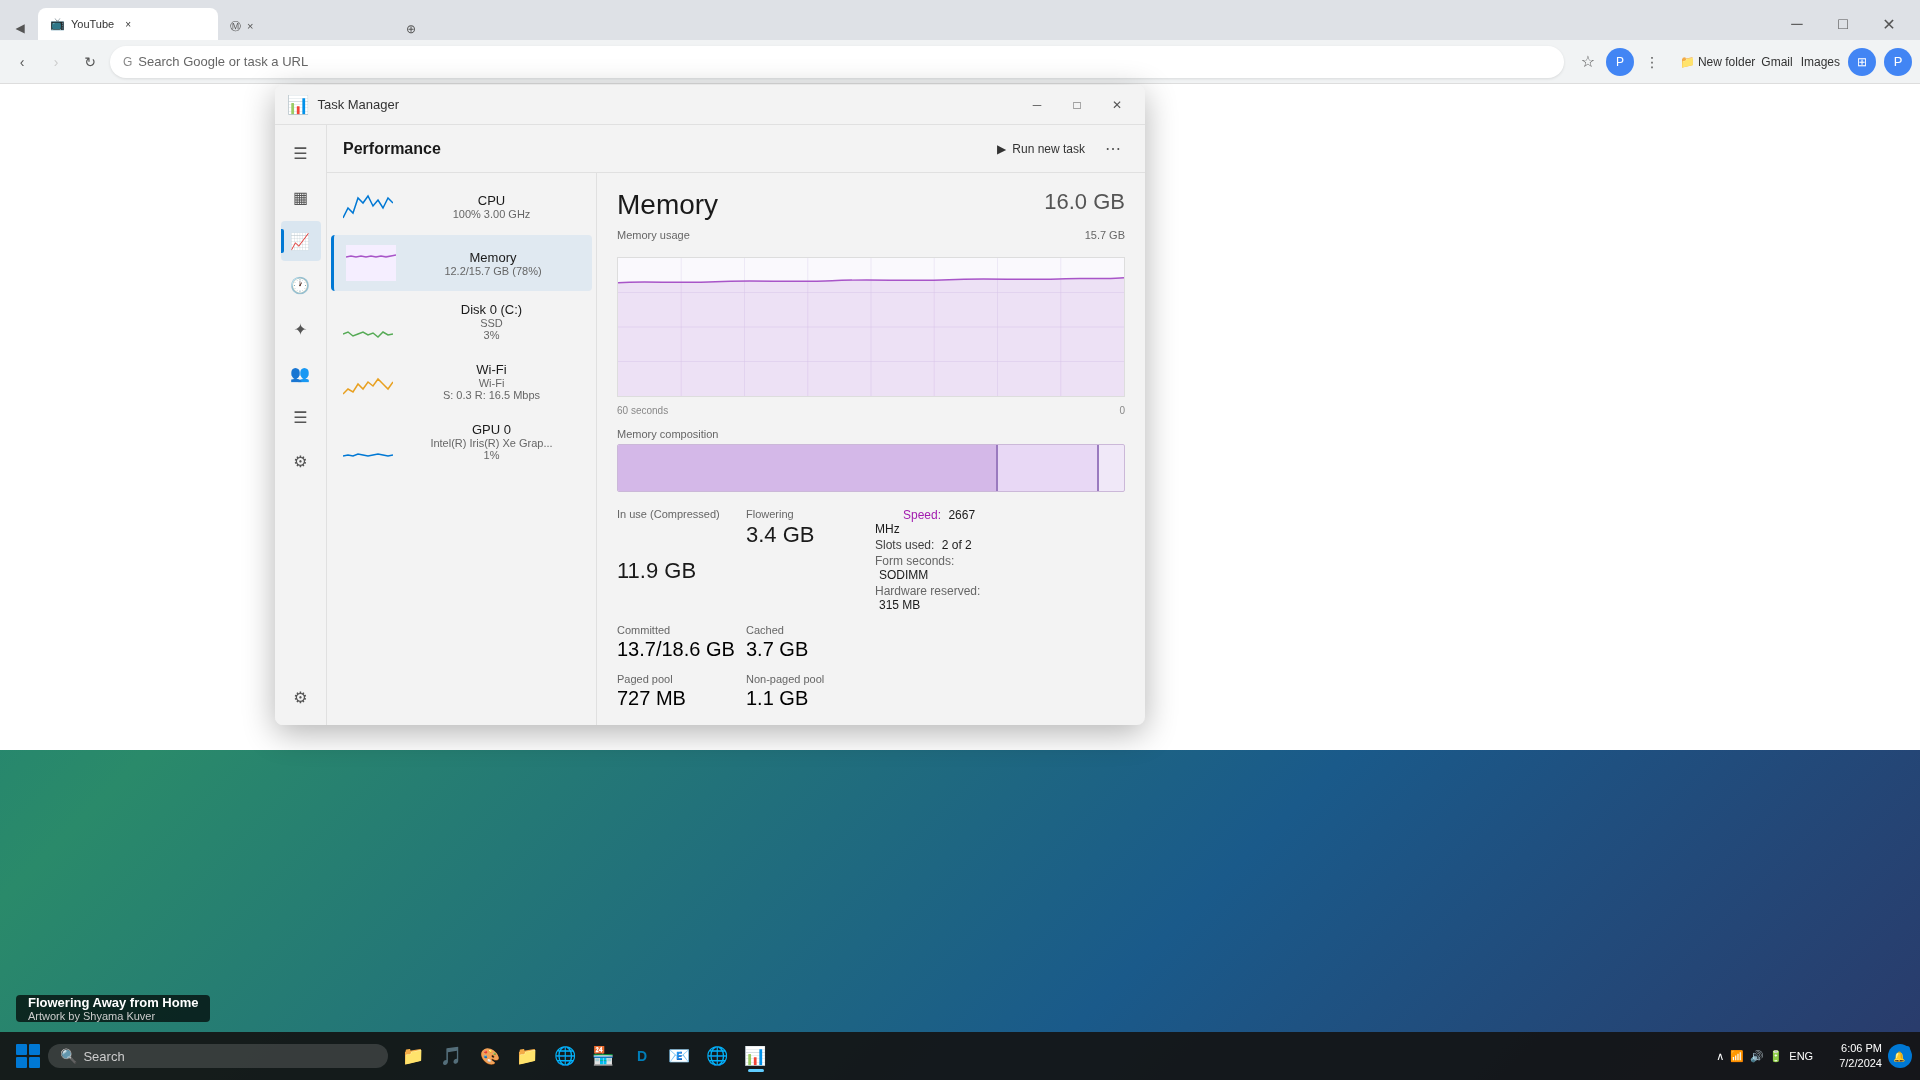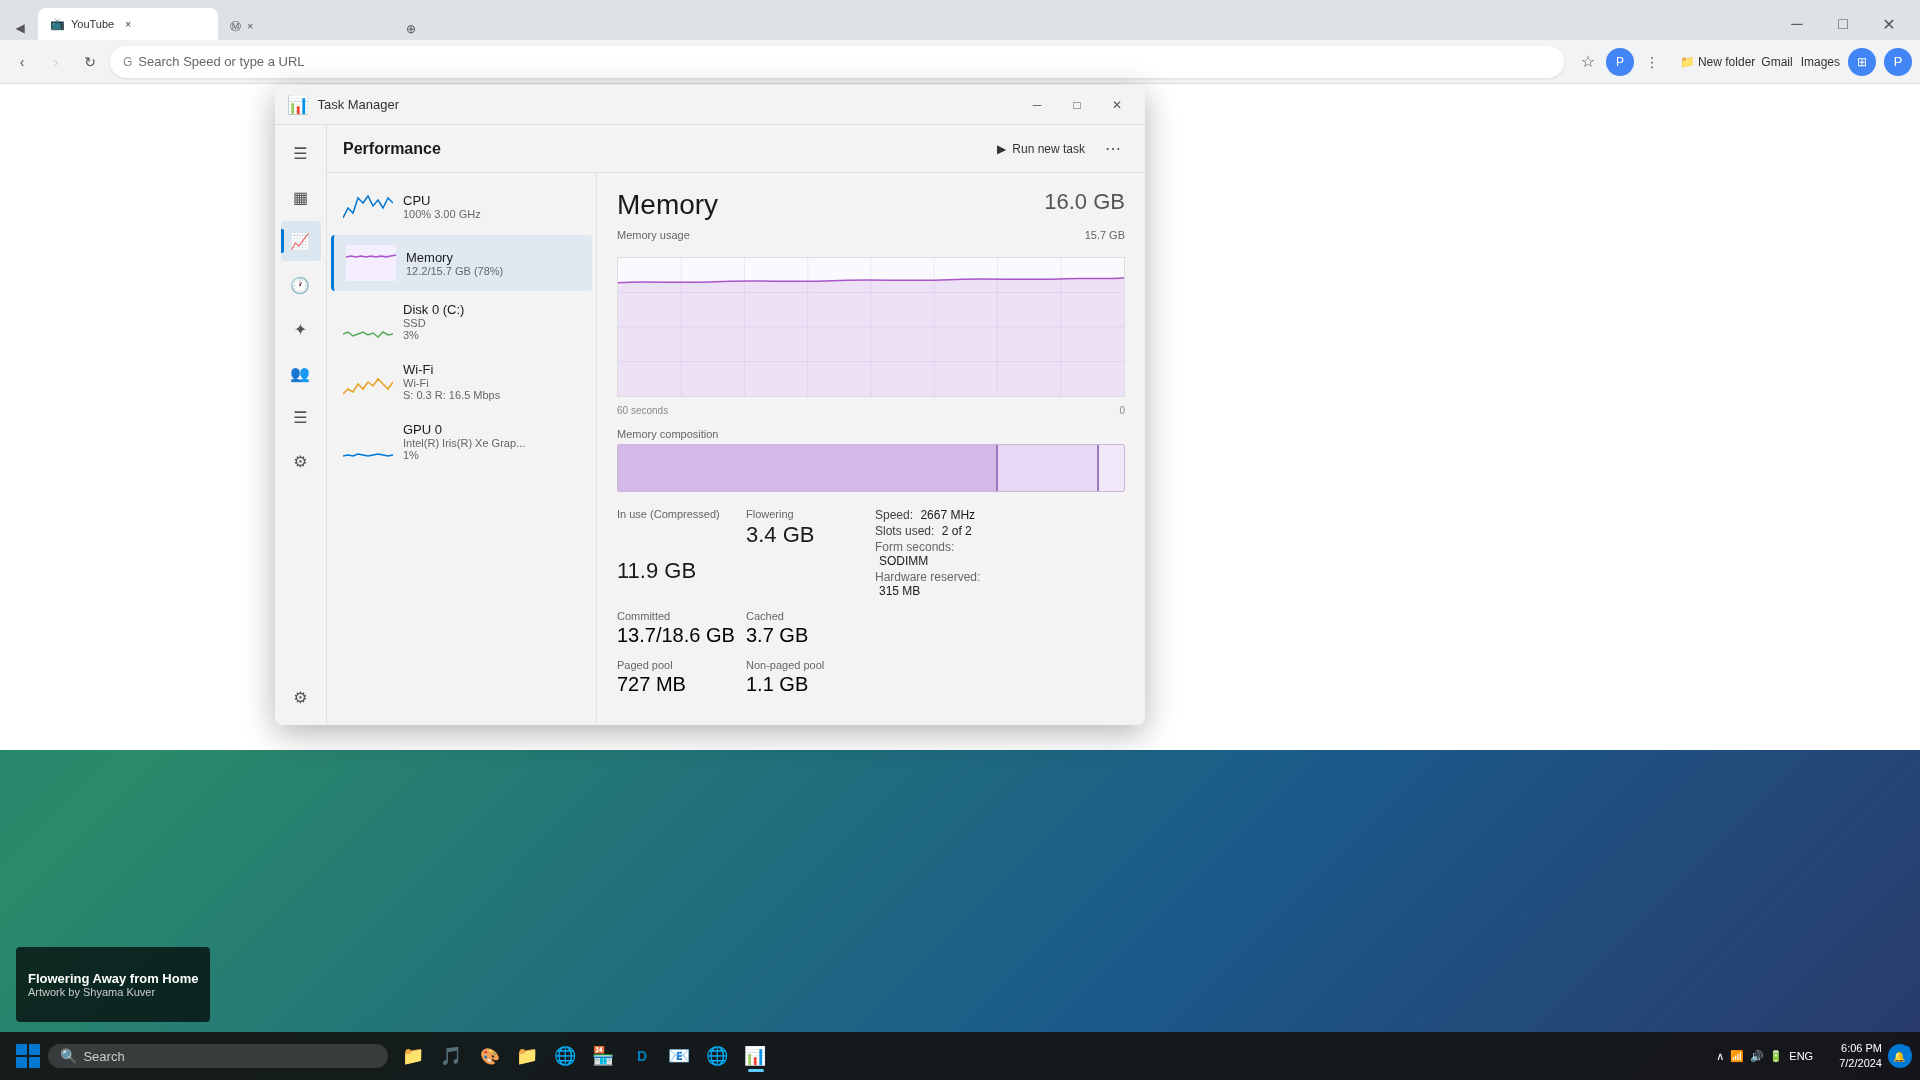--- a/index.html
+++ b/index.html
@@ -320,21 +320,21 @@
     }
     .tm-device-item.active {
       background: rgba(0,120,212,0.08);
       border-left: 3px solid #0078d4;
     }
     .tm-device-chart {
       width: 50px; height: 36px;
       position: relative;
       overflow: hidden;
     }
-    .tm-device-info { flex: 1; }
+    .tm-device-info { flex: 1; text-align: center; }
     .tm-device-name { font-size: 13px; font-weight: 500; color: #1a1a1a; }
     .tm-device-sub { font-size: 11px; color: #666; }
 
     
     .tm-detail {
       flex: 1;
       padding: 16px 20px;
       overflow-y: auto;
     }
     .tm-detail-header {
@@ -421,21 +421,21 @@
       margin-bottom: 2px;
     }
 
     
     .artwork-caption {
       position: absolute;
       bottom: 58px;
       left: 16px;
       background: rgba(0,0,0,0.7);
       color: white;
-      padding: 24px 12px;
+      padding: 0 12px;
       border-radius: 4px;
       font-size: 13px;
     }
     .artwork-title { font-weight: 600; }
     .artwork-sub { font-size: 11px; color: #ccc; }
 
     
     .deco-left {
       position: absolute;
       left: 50px;
@@ -529,21 +529,21 @@
     </div>
   </div>
 
   <div class="chrome-toolbar">
     <div class="chrome-nav-btn">‹</div>
     <div class="chrome-nav-btn" style="color:#ccc;">›</div>
     <div class="chrome-nav-btn">↻</div>
 
     <div class="chrome-address">
       <span style="font-size:12px;color:#888;">G</span>
-      <span style="color:#666;font-size:13px;">Search Speed or type a URL</span>
+      <span style="color:#666;font-size:13px;">Search Google or task a URL</span>
     </div>
 
     <div style="display:flex;align-items:center;gap:4px;margin-left:4px;">
       <div class="chrome-nav-btn" style="font-size:16px;">☆</div>
       <div class="chrome-nav-btn" style="width:28px;height:28px;border-radius:50%;background:#4285f4;color:white;font-size:12px;display:flex;align-items:center;justify-content:center;">P</div>
       <div class="chrome-nav-btn">⋮</div>
     </div>
 
     <div style="margin-left:8px;display:flex;align-items:center;gap:8px;font-size:12px;color:#333;">
       <span style="display:flex;align-items:center;gap:3px;cursor:pointer;">📁 <span>New folder</span></span>
@@ -742,21 +742,21 @@
 
             <div class="tm-stat">
               <div class="tm-stat-label">Flowering</div>
               <div style="font-size:22px;font-weight:300;color:#1a1a1a;">
                 <span>3.4 GB</span>
               </div>
             </div>
 
             <div class="tm-stat">
               <div style="font-size:12px;margin-bottom:2px;">
-                <span style="color:#404040;">Speed:</span>
+                <span style="color:#a21caf;margin-left:28px;">Speed:</span>
                 <span style="color:#1a1a1a;font-weight:500;margin-left:4px;">2667 MHz</span>
               </div>
               <div style="font-size:12px;margin-bottom:2px;">
                 <span style="color:#404040;">Slots used:</span>
                 <span style="color:#1a1a1a;font-weight:500;margin-left:4px;">2 of 2</span>
               </div>
               <div style="font-size:12px;margin-bottom:2px;">
                 <span style="color:#666;">Form seconds:</span>
                 <span style="color:#1a1a1a;font-weight:500;margin-left:4px;">SODIMM</span>
               </div>

